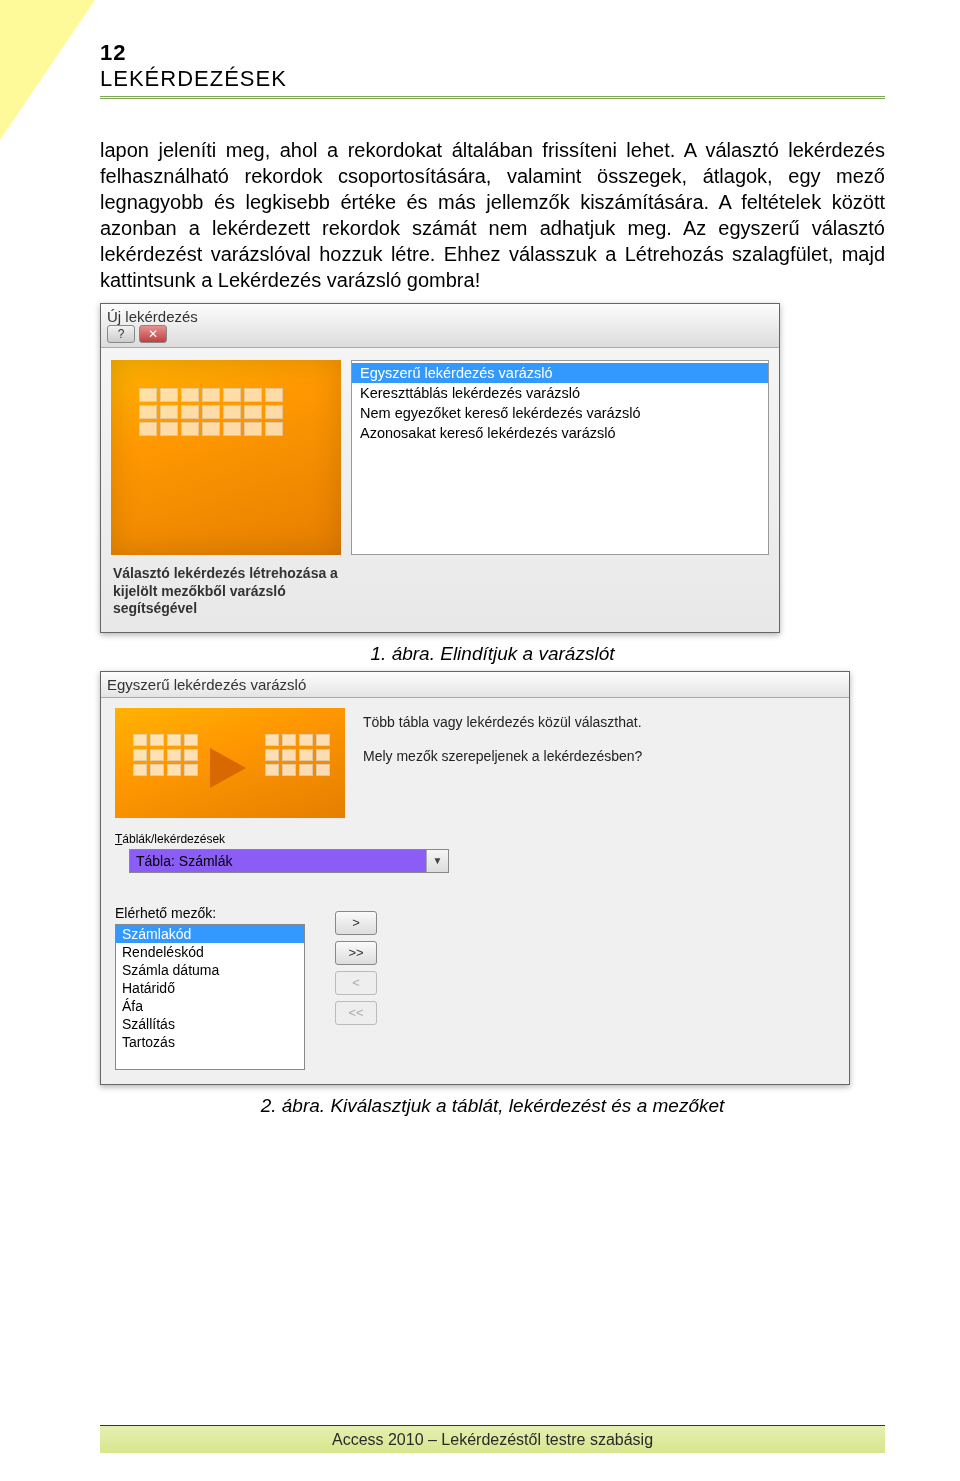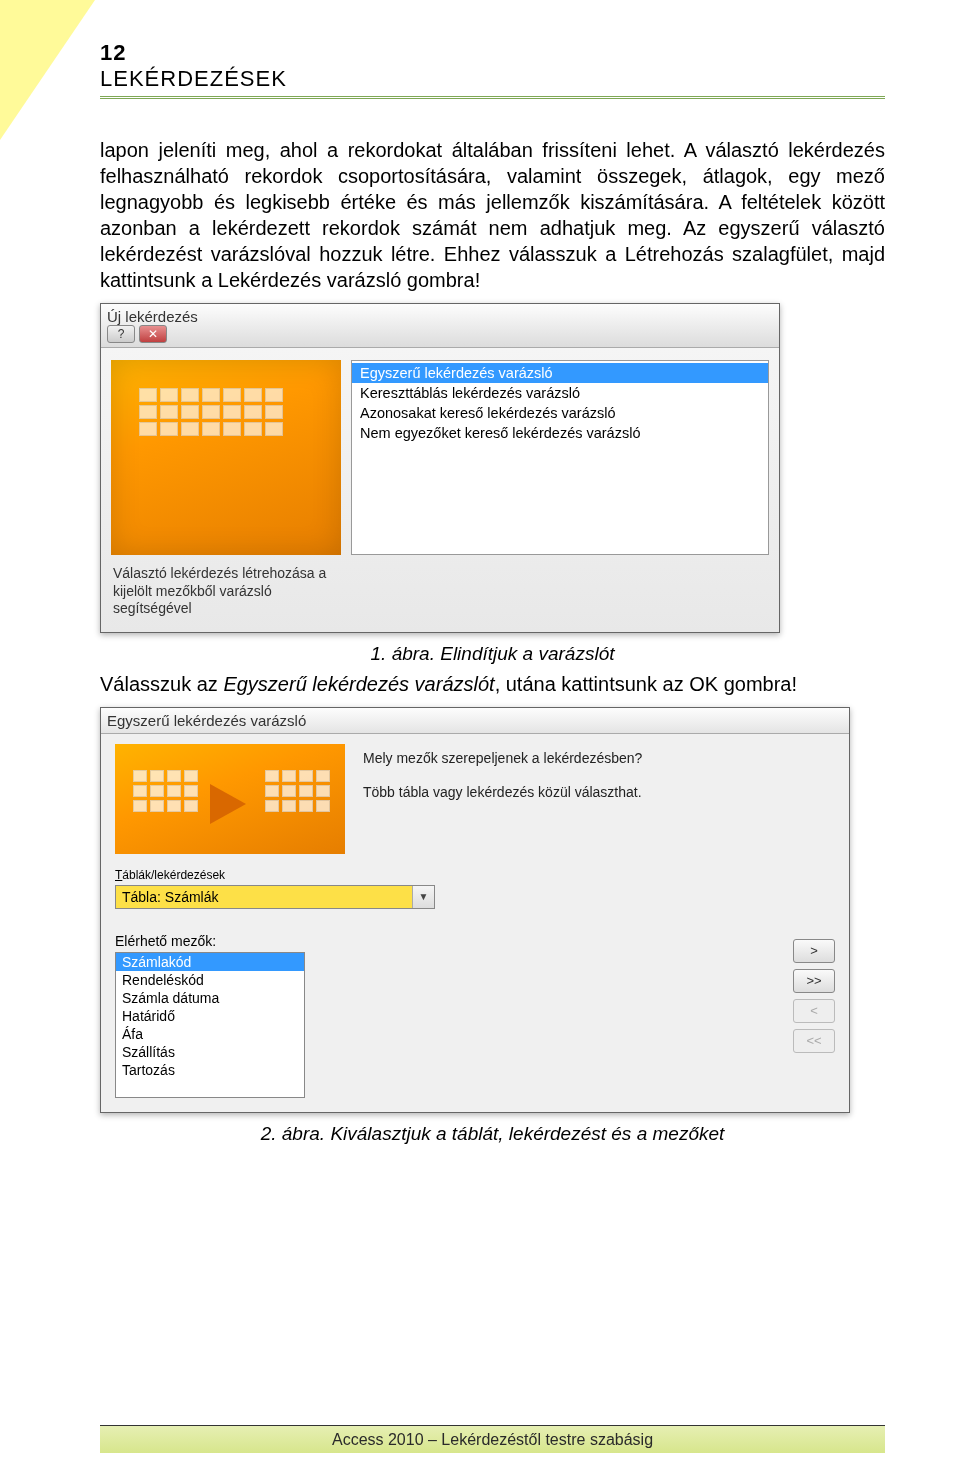--- a/index.html
+++ b/index.html
@@ -106,20 +106,21 @@
   }
   .wiz-img .cells span {
     background: rgba(255,255,255,0.65);
     border: 1px solid rgba(0,0,0,0.1);
   }
   .wiz-desc {
     font-size: 14px;
     color: #333;
     padding: 10px 2px 0 2px;
     line-height: 1.25;
+    font-weight: bold;
   }
   .wiz-options {
     flex: 1;
     border: 1px solid #999;
     background: #fff;
     padding: 2px 0;
     height: 195px;
     overflow: hidden;
     font-size: 14.5px;
   }
@@ -183,33 +184,34 @@
   .d2-preview .cells-l span, .d2-preview .cells-r span {
     background: rgba(255,255,255,0.7);
     border: 1px solid rgba(0,0,0,0.1);
   }
   .d2-toptext { flex: 1; padding-top: 6px; font-size: 14px; color: #222; }
   .d2-toptext p { margin: 0 0 18px 0; }
   .d2-label { font-size: 12px; text-decoration: underline; text-decoration-color: transparent; margin-bottom: 3px; }
   .d2-label .ul { text-decoration: underline; }
   .combo {
     display: inline-flex; align-items: center;
-    border: 1px solid #888; background: #fde047;
+    border: 1px solid #888; background: #8b5cf6;
     height: 24px; width: 320px;
     font-size: 14px;
+    margin-left: 14px;
   }
   .combo span { flex:1; padding: 0 6px; }
   .combo .dd {
     width: 22px; height: 100%;
     border-left: 1px solid #aaa;
     background: linear-gradient(#f5f5f5,#ddd);
     display:flex; align-items:center; justify-content:center;
     font-size: 10px; color:#444;
   }
-  .d2-lists { display: flex; gap: 14px; margin-top: 24px; align-items: flex-start; justify-content: space-between; }
+  .d2-lists { display: flex; gap: 30px; margin-top: 32px; align-items: flex-start; }
   .listbox {
     border: 1px solid #888; background: #fff;
     width: 190px; height: 146px;
     font-size: 14px;
     overflow: hidden;
   }
   .listbox .li { padding: 1px 6px; }
   .listbox .li.sel { background: #3399ff; color: #fff; }
   .move-buttons {
     display: flex; flex-direction: column;
@@ -293,31 +295,28 @@
               <span></span>
               <span></span>
               <span></span>
           </div>
         </div>
         <div class="wiz-desc">Választó lekérdezés létrehozása a kijelölt mezőkből varázsló segítségével</div>
       </div>
       <div class="wiz-options">
         <div class="wiz-option selected">Egyszerű lekérdezés varázsló</div>
         <div class="wiz-option">Kereszttáblás lekérdezés varázsló</div>
+        <div class="wiz-option">Nem egyezőket kereső lekérdezés varázsló</div>
         <div class="wiz-option">Azonosakat kereső lekérdezés varázsló</div>
-        <div class="wiz-option">Nem egyezőket kereső lekérdezés varázsló</div>
       </div>
     </div>
   </div>
 
   <div class="caption">1. ábra. Elindítjuk a varázslót</div>
 
-  <p class="para-after">
-    <span>Válasszuk az </span><span class="emph">Egyszerű lekérdezés varázslót</span><span>, utána kattintsunk az </span><span class="bold">OK</span><span> gombra!</span>
-  </p>
 
   <div class="dialog2">
     <div class="titlebar">
       <span class="titlebar-text">Egyszerű lekérdezés varázsló</span>
     </div>
     <div class="d2body">
       <div class="d2-top">
         <div class="d2-preview">
           <div class="cells-l">
             <span></span>
@@ -343,22 +342,22 @@
               <span></span>
               <span></span>
               <span></span>
             <span></span>
               <span></span>
               <span></span>
               <span></span>
           </div>
         </div>
         <div class="d2-toptext">
+          <p>Több tábla vagy lekérdezés közül választhat.</p>
           <p>Mely mezők szerepeljenek a lekérdezésben?</p>
-          <p>Több tábla vagy lekérdezés közül választhat.</p>
         </div>
       </div>
 
       <div class="d2-label"><span class="ul">T</span>áblák/lekérdezések</div>
       <div class="combo">
         <span>Tábla: Számlák</span>
         <div class="dd">▼</div>
       </div>
 
       <div class="d2-lists">

